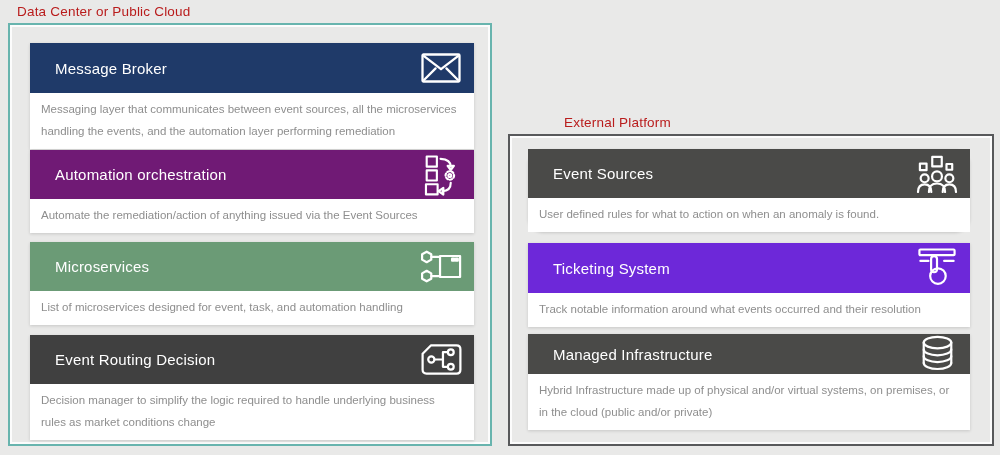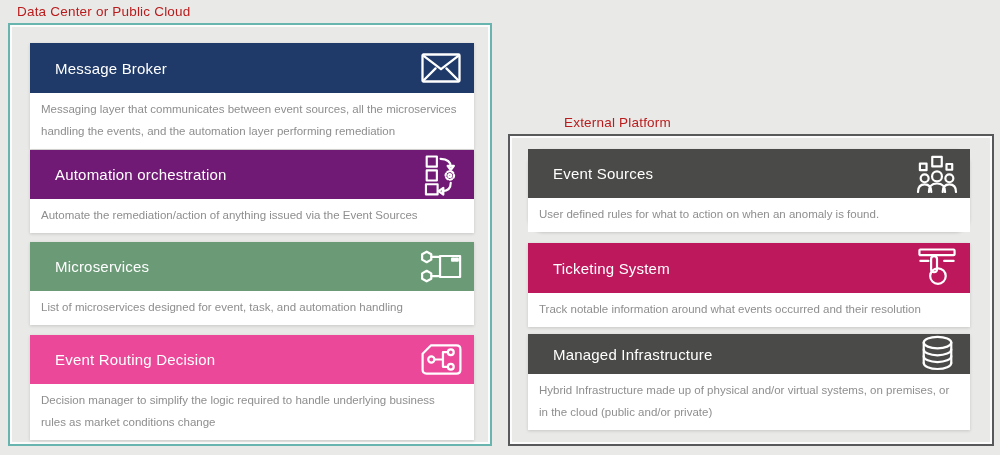--- a/index.html
+++ b/index.html
@@ -140,21 +140,21 @@
             <rect x="21" y="6" width="21" height="22"></rect>
             <rect x="33.6" y="8.8" width="2.2" height="2.2" fill="#fff" stroke="none"></rect>
             <rect x="37.4" y="8.8" width="2.2" height="2.2" fill="#fff" stroke="none"></rect>
           </svg>
         </span>
       </div>
       <div class="card-desc">List of microservices designed for event, task, and automation handling</div>
     </div>
 
     <div class="card c-l3">
-      <div class="card-header" style="background-color: #ec4899;">
+      <div class="card-header" style="background-color: #404040;">
         <span class="card-title">Event Routing Decision</span>
         <span class="icon">
           <svg width="41" height="31" viewBox="0 0 42 32">
             <path d="M10 1.5 H36.5 Q40.5 1.5 40.5 5.5 V26.5 Q40.5 30.5 36.5 30.5 H5.5 Q1.5 30.5 1.5 26.5 V10 Z"></path>
             <circle cx="10.5" cy="16" r="3.2"></circle>
             <path d="M14 16 H22.5"></path>
             <path d="M27 8.5 H22.5 V23.5 H27"></path>
             <circle cx="30.6" cy="8.5" r="3"></circle>
             <circle cx="30.6" cy="23.5" r="3"></circle>
           </svg>
@@ -182,21 +182,21 @@
             <path d="M28 39 Q28 31 35 31 Q42 31 42 39" stroke-width="2.1"></path>
             <circle cx="22" cy="22.5" r="5.2" fill="#4a4a48" stroke-width="2.1"></circle>
             <path d="M13.5 39 Q13.5 30 22 30 Q30.5 30 30.5 39" fill="#4a4a48" stroke-width="2.1"></path>
           </svg>
         </span>
       </div>
       <div class="card-desc">User defined rules for what to action on when an anomaly is found.</div>
     </div>
 
     <div class="card c-r1">
-      <div class="card-header" style="background-color: #be185d;">
+      <div class="card-header" style="background-color: #6d28d9;">
         <span class="card-title">Ticketing System</span>
         <span class="icon">
           <svg width="38" height="40" viewBox="0 0 40 42">
             <rect x="1.5" y="1.5" width="37" height="6" rx="1" stroke-width="2"></rect>
             <path d="M2.5 13.5 H11" stroke-width="3"></path>
             <path d="M27.5 13.5 H37.5" stroke-width="3"></path>
             <circle cx="21" cy="29.5" r="8.2" stroke-width="2.2"></circle>
             <rect x="13.8" y="8.5" width="6.2" height="17" rx="3.1" fill="#4a4a48" stroke-width="2.2"></rect>
           </svg>
         </span>

